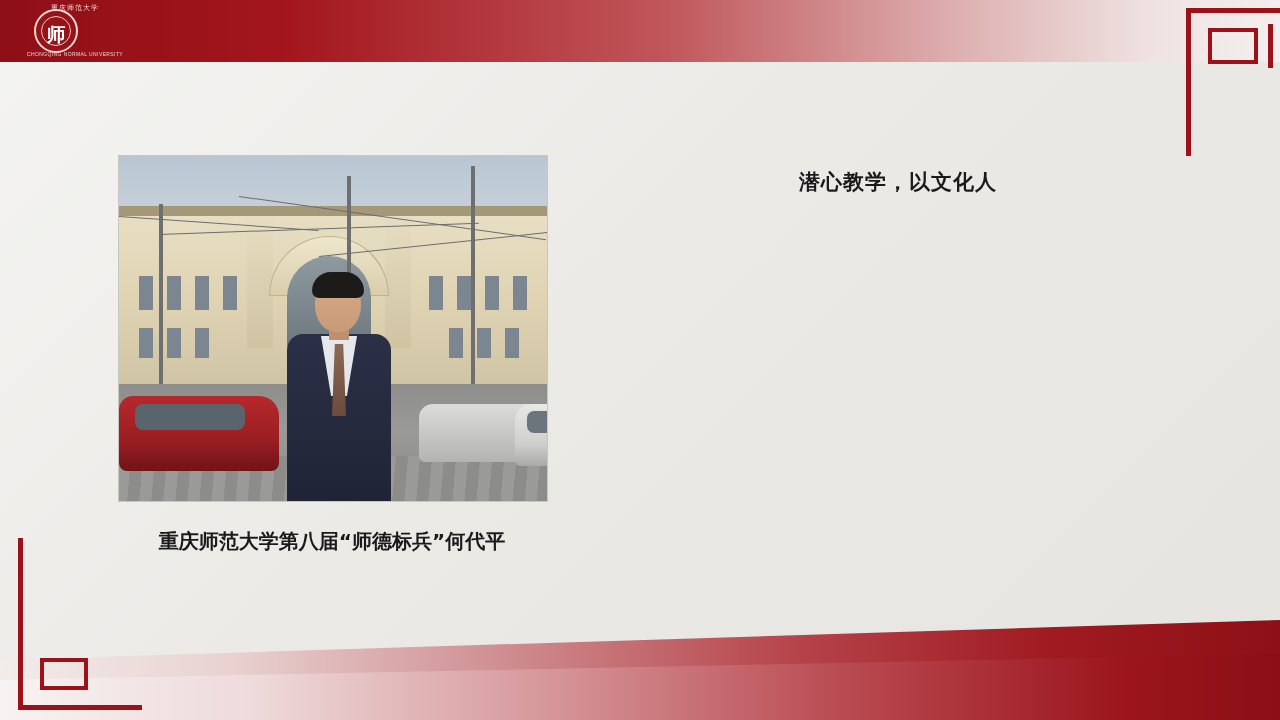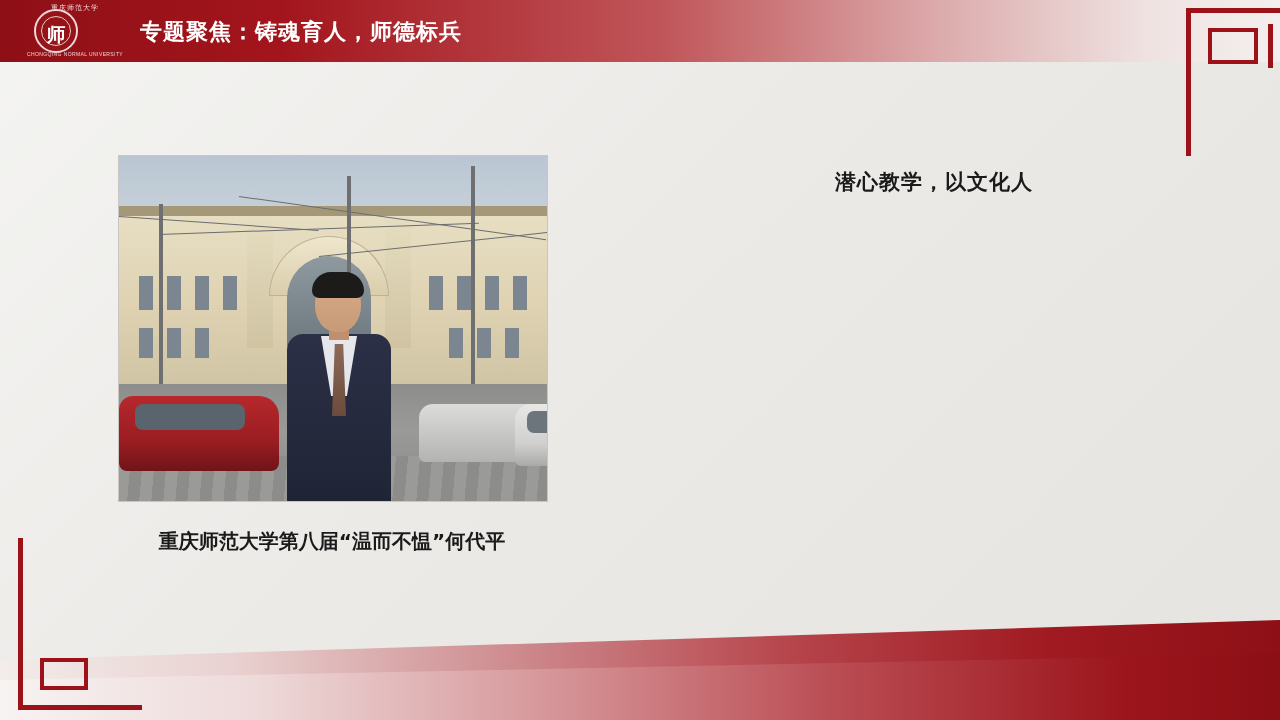--- a/index.html
+++ b/index.html
@@ -364,21 +364,21 @@
     text-align: center;
     font-size: 20px;
     font-weight: bold;
     color: #1a1a1a;
     font-family: "DejaVu Sans", sans-serif;
   }
 
   
   .text-col {
     position: absolute;
-    left: 676px;
+    left: 640px;
     top: 168px;
     width: 516px;
   }
   .text-heading {
     text-align: center;
     font-size: 21px;
     font-weight: bold;
     color: #1a1a1a;
     font-family: "DejaVu Serif", serif;
     margin-bottom: 14px;
@@ -400,21 +400,20 @@
 <div class="slide">
 
   <div class="header-bar">
     <div class="header-logo">
       <div class="logo-text-top">重庆师范大学</div>
       <div class="logo-circle">
         <div class="logo-mark">师</div>
       </div>
       <div class="logo-text-bottom">CHONGQING NORMAL UNIVERSITY</div>
     </div>
-    <div class="header-title">专题聚焦：铸魂育人，师德标兵</div>
   </div>
 
   <div class="ornament-tr">
     <div class="bar" style="left:36px; top:8px; width:94px; height:5px;"></div>
     <div class="bar" style="left:36px; top:8px; width:5px; height:148px;"></div>
     <div class="bar" style="left:58px; top:28px; width:50px; height:4px;"></div>
     <div class="bar" style="left:58px; top:28px; width:4px; height:36px;"></div>
     <div class="bar" style="left:58px; top:60px; width:50px; height:4px;"></div>
     <div class="bar" style="left:104px; top:28px; width:4px; height:36px;"></div>
     <div class="bar" style="left:118px; top:24px; width:5px; height:44px;"></div>
@@ -476,21 +475,21 @@
         <div class="p-body"></div>
         <div class="p-shirt"></div>
         <div class="p-tie"></div>
         <div class="p-neck"></div>
         <div class="p-head"></div>
         <div class="p-hair"></div>
       </div>
     </div>
   </div>
 
-  <div class="caption">重庆师范大学第八届“温而不愠”何代平</div>
+  <div class="caption">重庆师范大学第八届“师德标兵”何代平</div>
 
   <div class="text-col">
     <div class="text-heading">潜心教学，以文化人</div>
   </div>
 
   <div class="footer-band"></div>
   <div class="footer-band-2"></div>
 
   <div class="ornament-bl">
     <div class="bar" style="left:18px; top:8px; width:5px; height:172px;"></div>

